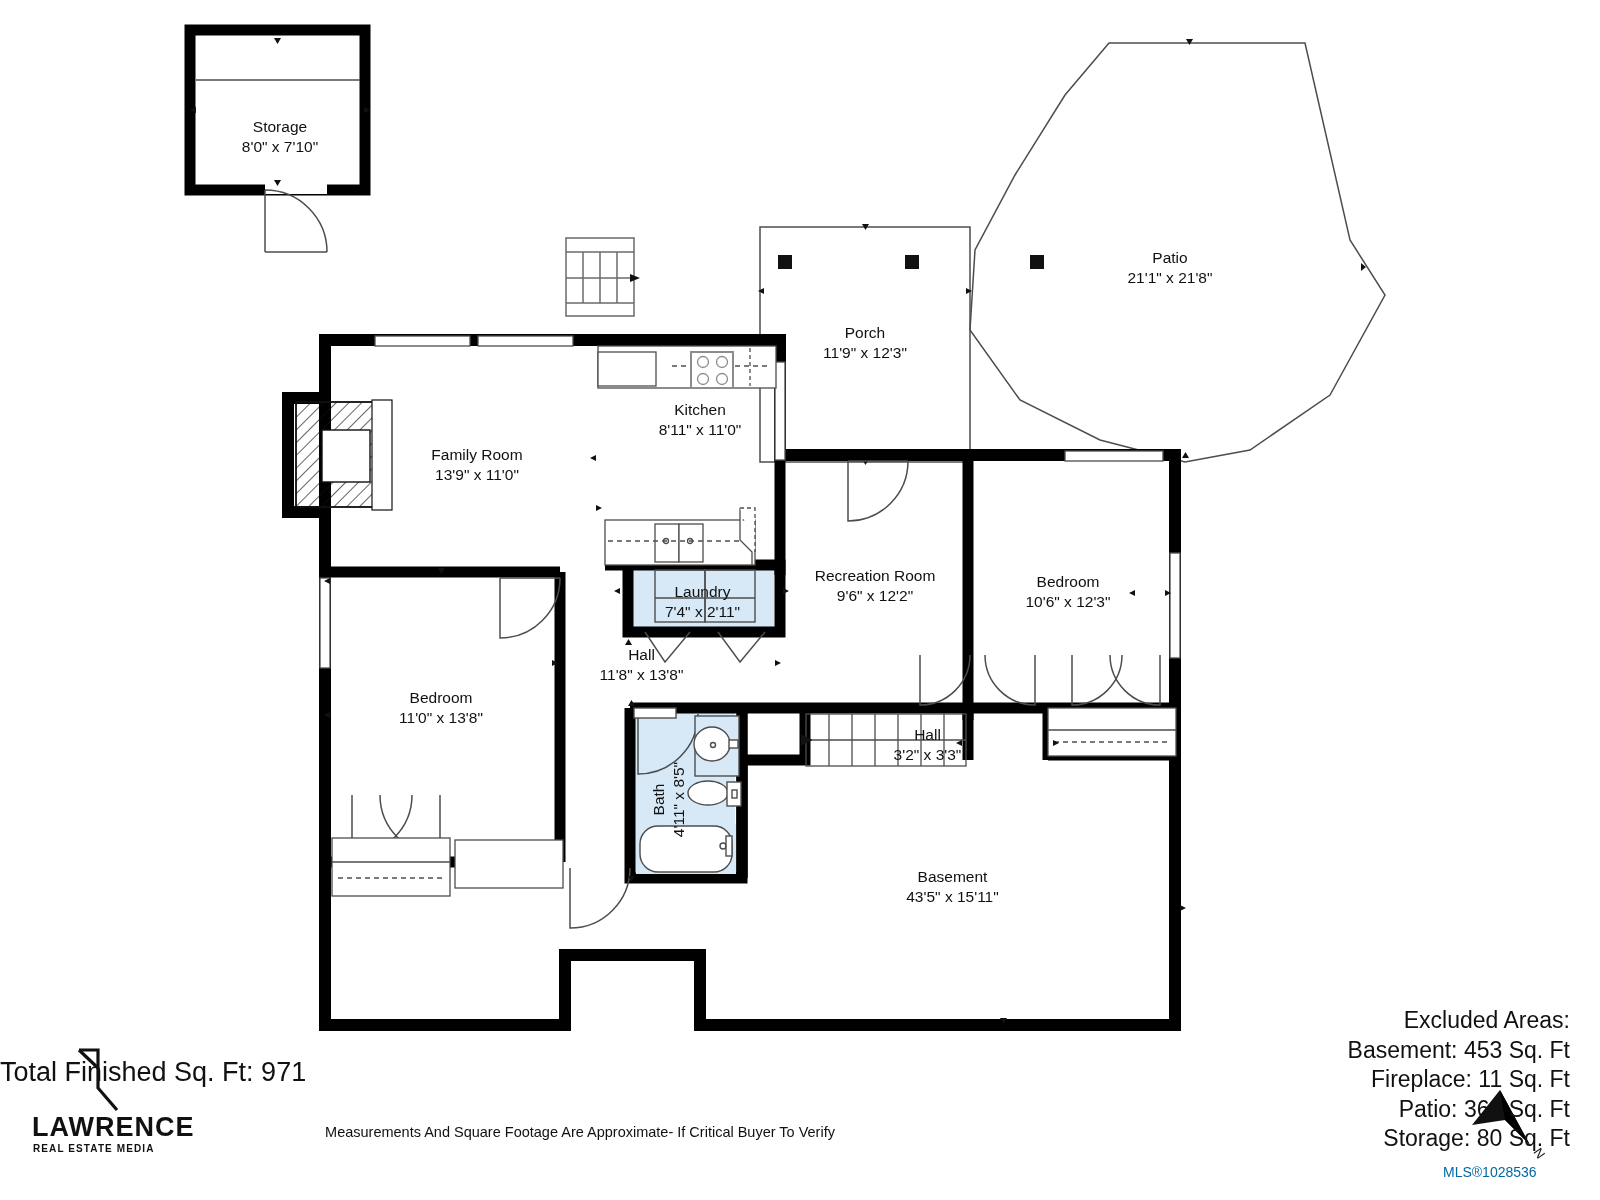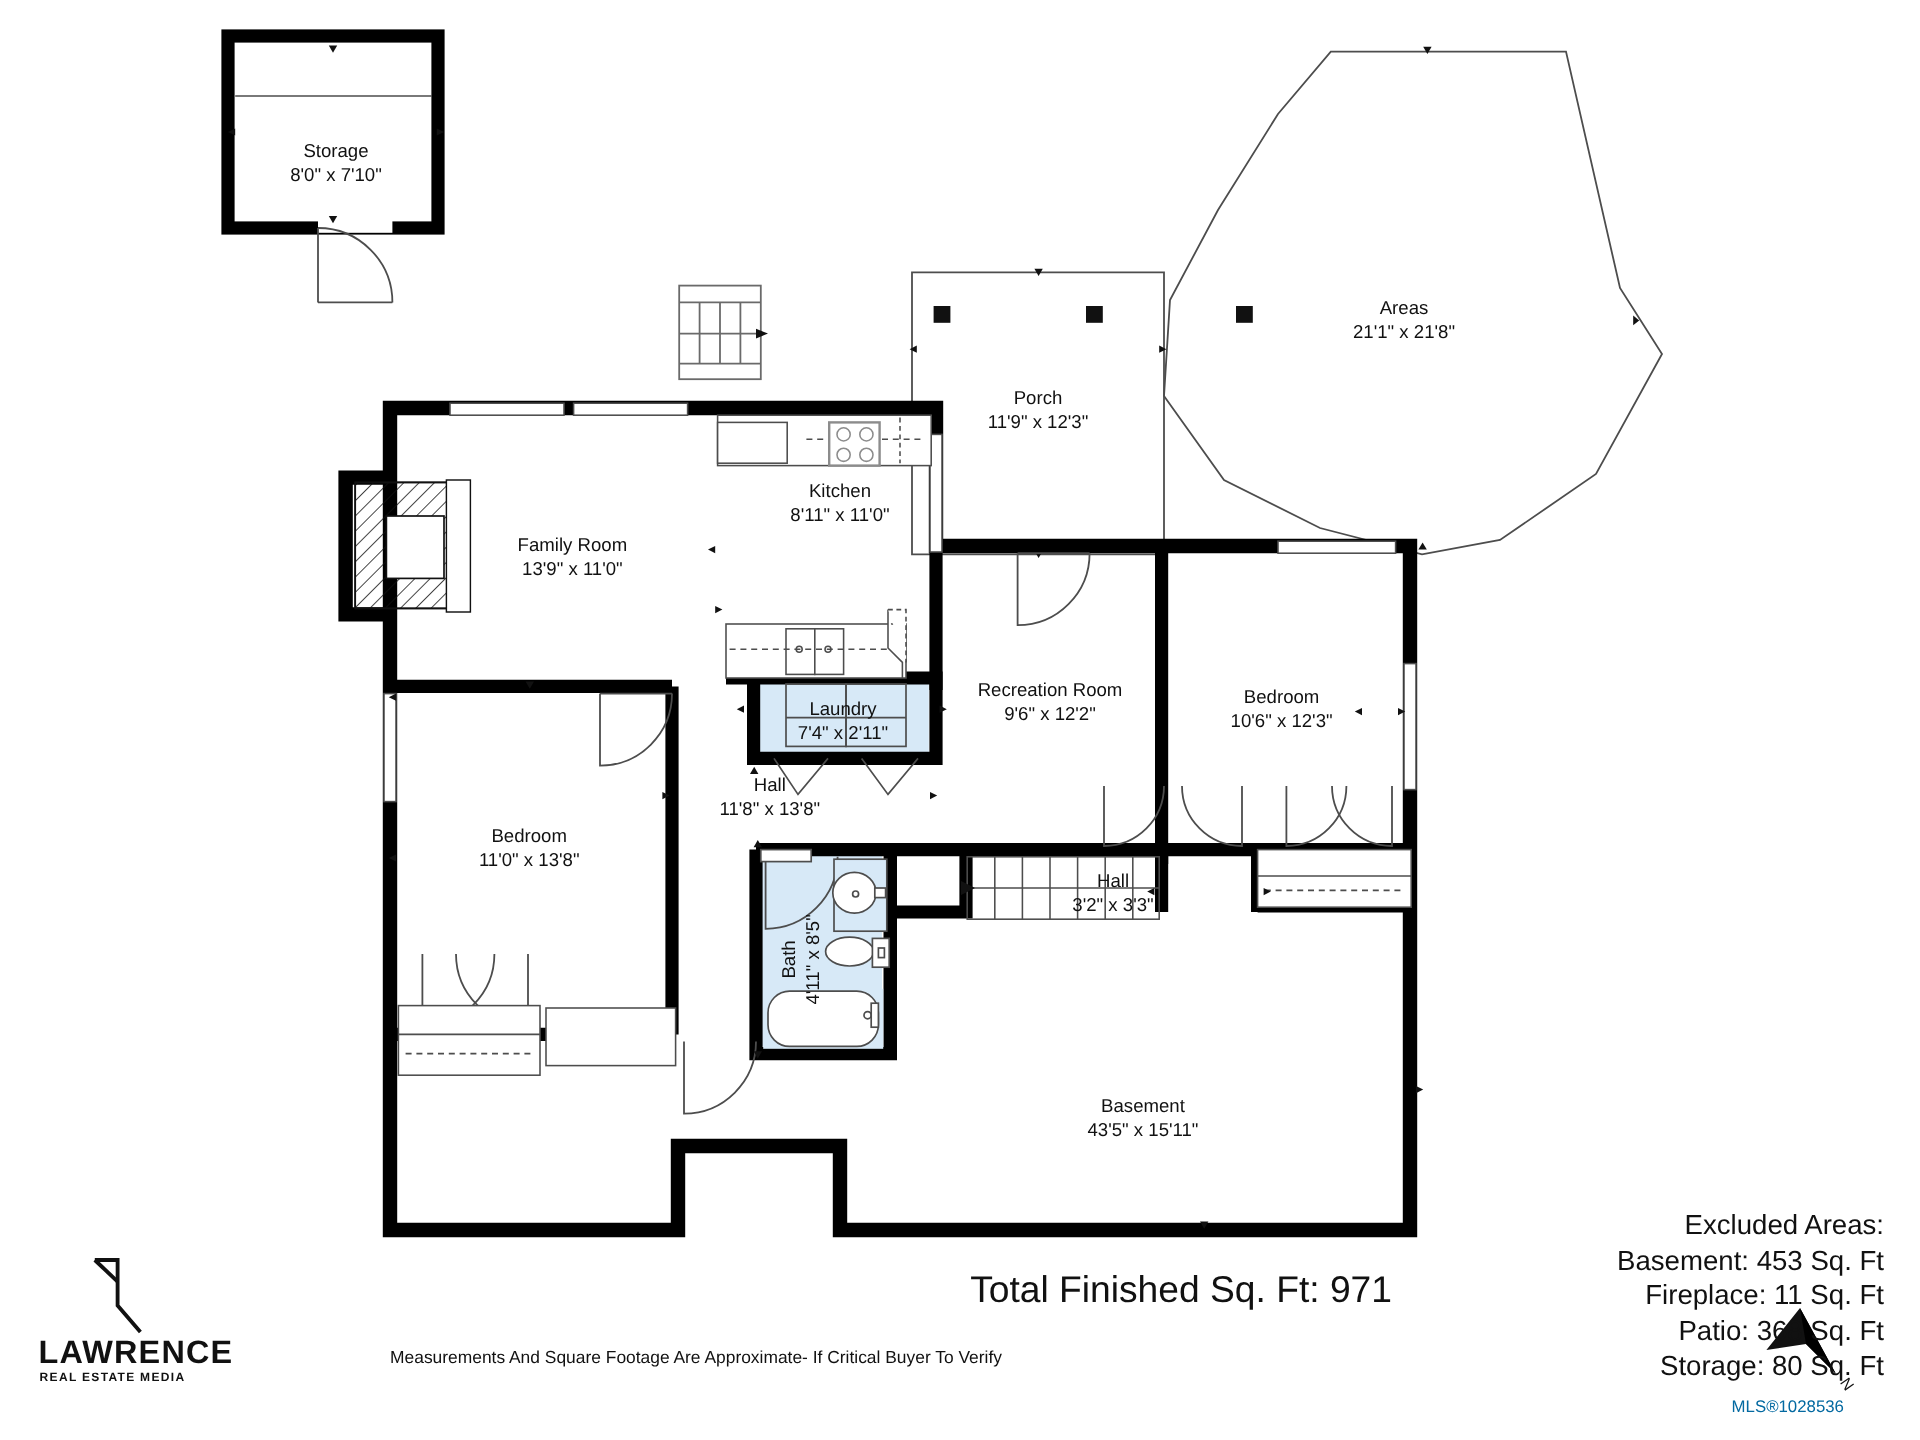--- a/index.html
+++ b/index.html
@@ -15,22 +15,22 @@
   .realtor-word{position:absolute;left:0px;top:158px;font-size:31px;letter-spacing:1px;
         color:#b3b3b3;font-family:"Liberation Sans",sans-serif;font-weight:400;}
   .realtor-reg{font-size:14px;vertical-align:super;}
 
   
   .lawrence{position:absolute;left:32px;top:1040px;width:260px;height:130px;}
   .law-name{position:absolute;left:0px;top:72px;font-size:27px;font-weight:bold;letter-spacing:1px;}
   .law-sub{position:absolute;left:1px;top:103px;font-size:10px;font-weight:bold;letter-spacing:1.1px;}
 
   
-  .total-sqft{position:absolute;left:0;top:1057px;width:1160px;text-align:right;
-      font-size:31px;}
+  .total-sqft{position:absolute;left:0;top:1057px;width:1160px;text-align:left;
+      font-size:27px;}
   .disclaimer{position:absolute;left:0;top:1124px;width:1160px;text-align:center;
       font-size:14.5px;}
   .excluded{position:absolute;left:1150px;top:1006px;width:420px;text-align:right;
       font-size:23px;line-height:29.5px;}
   .mls{position:absolute;left:1443px;top:1164px;font-size:14px;color:#0369a1;
       font-family:"Liberation Sans",sans-serif;}
 
   
   .rlabel{position:absolute;text-align:center;font-size:15.5px;line-height:19.5px;
       white-space:nowrap;}
@@ -291,21 +291,21 @@
       <text x="1533" y="1152" font-size="13" fill="#111" transform="rotate(55 1533 1152)" font-family="Liberation Sans, sans-serif">N</text>
     </g>
   </svg>
 
   <div class="rlabel" style="left:195px;top:117px;width:170px;">
     <div>Storage</div>
     <div>8'0" x 7'10"</div>
   </div>
 
   <div class="rlabel" style="left:1085px;top:248px;width:170px;">
-    <div>Areas</div>
+    <div>Patio</div>
     <div>21'1" x 21'8"</div>
   </div>
 
   <div class="rlabel" style="left:780px;top:323px;width:170px;">
     <div>Porch</div>
     <div>11'9" x 12'3"</div>
   </div>
 
   <div class="rlabel" style="left:615px;top:400px;width:170px;">
     <div>Kitchen</div>
@@ -345,21 +345,21 @@
   <div class="rlabel" style="left:355px;top:688px;width:172px;">
     <div>Bedroom</div>
     <div>11'0" x 13'8"</div>
   </div>
 
   <div class="rlabel rot" style="left:608px;top:780px;width:120px;">
     <div>Bath</div>
     <div>4'11" x 8'5"</div>
   </div>
 
-  <div class="rlabel" style="left:865px;top:867px;width:175px;margin-top:46px;">
+  <div class="rlabel" style="left:865px;top:867px;width:175px;">
     <div>Basement</div>
     <div>43'5" x 15'11"</div>
   </div>
 
   <div class="total-sqft">Total Finished Sq. Ft: 971</div>
   <div class="disclaimer">Measurements And Square Footage Are Approximate- If Critical Buyer To Verify</div>
 
   <div class="excluded">
     <div>Excluded Areas:</div>
     <div>Basement: 453 Sq. Ft</div>

